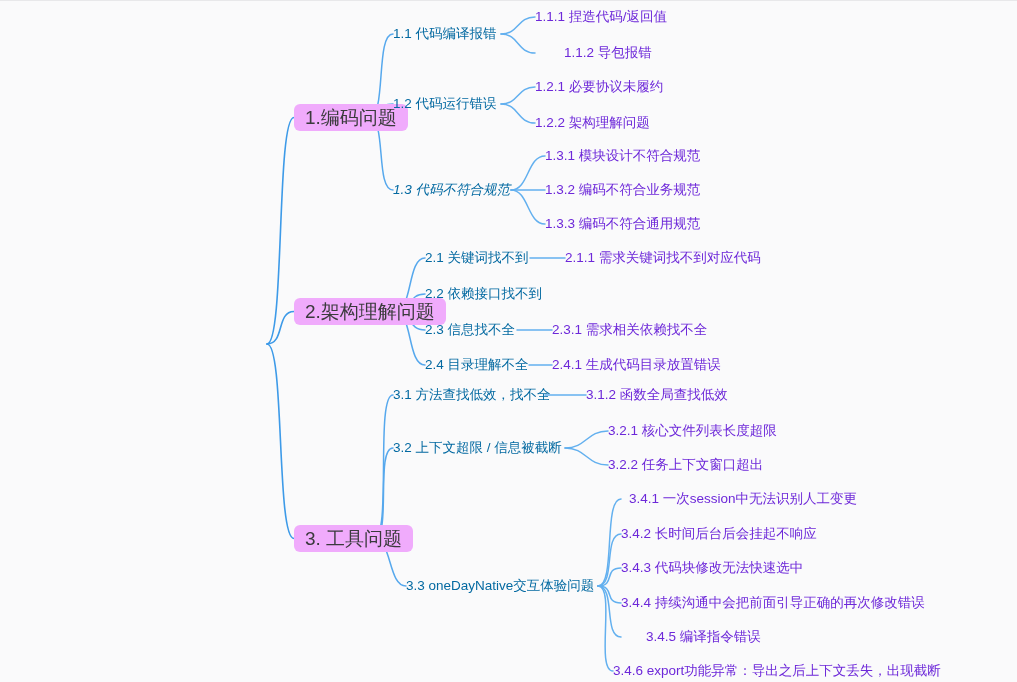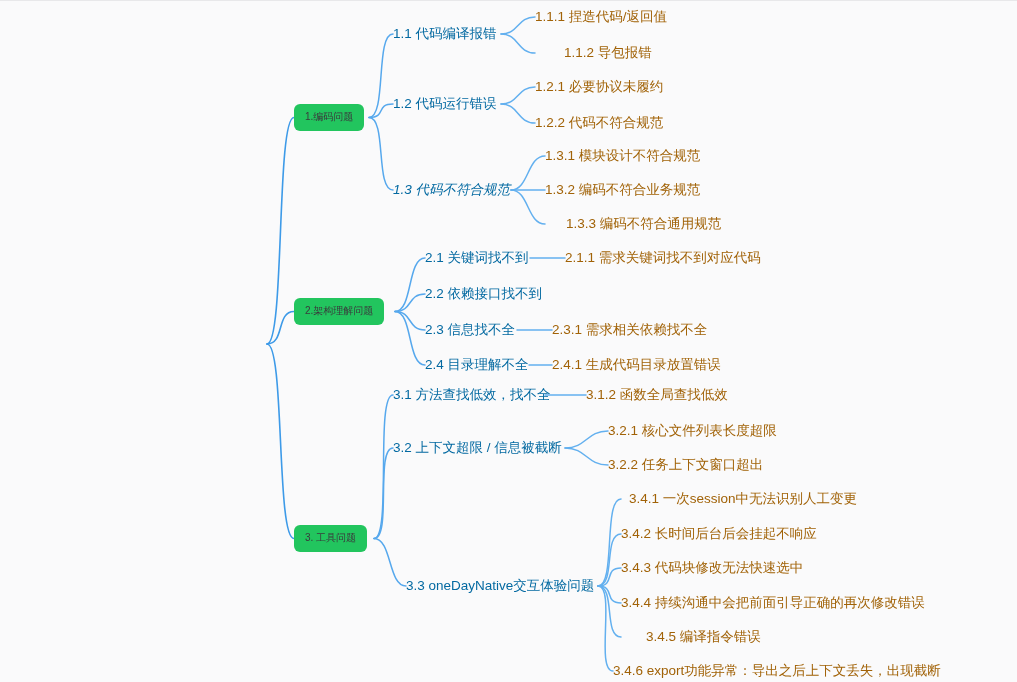--- a/index.html
+++ b/index.html
@@ -29,33 +29,33 @@
   }
   .node {
     position: absolute;
     white-space: nowrap;
     box-sizing: border-box;
     line-height: 1;
     display: flex;
     align-items: center;
   }
   .node-l2 {
-    background: #22c55e;
+    background: #f0abfc;
     color: #3a3a3c;
     border-radius: 6px;
     padding: 7px 11px 8px 11px;
-    font-size: 10px;
+    font-size: 19px;
   }
   .node-l3 {
     color: #0369a1;
     font-size: 13.5px;
     padding: 1px 0;
   }
   .node-l4 {
-    color: #a16207;
+    color: #6d28d9;
     font-size: 13.5px;
     padding: 1px 0;
   }
 </style>
 </head>
 <body>
 
 <div id="canvas">
   <svg id="edges" viewBox="0 0 1017 682" xmlns="http://www.w3.org/2000/svg">
       <path d="M 267 343 C 285 343, 276 116.5, 294 116.5" fill="none" stroke="#3d9ae8" stroke-width="1.6" stroke-linecap="round"></path>
@@ -91,25 +91,25 @@
       <path d="M 598 585 C 616 585, 603 636, 621 636" fill="none" stroke="#63b0ef" stroke-width="1.5" stroke-linecap="round"></path>
       <path d="M 598 585 C 616 585, 595 670, 613 670" fill="none" stroke="#63b0ef" stroke-width="1.5" stroke-linecap="round"></path>
     </svg>
   <div id="nodes">
       <div class="node node-l2" style="left: 294px; top: 103px; height: 27px;">1.编码问题</div>
       <div class="node node-l3" style="left: 393px; top: 24px; height: 18px;">1.1 代码编译报错</div>
       <div class="node node-l4" style="left: 535px; top: 7px; height: 18px;">1.1.1 捏造代码/返回值</div>
       <div class="node node-l4" style="left: 535px; top: 43px; height: 18px; margin-left: 29px;">1.1.2 导包报错</div>
       <div class="node node-l3" style="left: 393px; top: 94px; height: 18px;">1.2 代码运行错误</div>
       <div class="node node-l4" style="left: 535px; top: 77px; height: 18px;">1.2.1 必要协议未履约</div>
-      <div class="node node-l4" style="left: 535px; top: 113px; height: 18px;">1.2.2 代码不符合规范</div>
+      <div class="node node-l4" style="left: 535px; top: 113px; height: 18px;">1.2.2 架构理解问题</div>
       <div class="node node-l3" style="left: 393px; top: 180px; height: 18px; font-style: italic;">1.3 代码不符合规范</div>
       <div class="node node-l4" style="left: 545px; top: 146px; height: 18px;">1.3.1 模块设计不符合规范</div>
       <div class="node node-l4" style="left: 545px; top: 180px; height: 18px;">1.3.2 编码不符合业务规范</div>
-      <div class="node node-l4" style="left: 566px; top: 214px; height: 18px;">1.3.3 编码不符合通用规范</div>
+      <div class="node node-l4" style="left: 545px; top: 214px; height: 18px;">1.3.3 编码不符合通用规范</div>
       <div class="node node-l2" style="left: 294px; top: 297px; height: 27px;">2.架构理解问题</div>
       <div class="node node-l3" style="left: 425px; top: 248px; height: 18px;">2.1 关键词找不到</div>
       <div class="node node-l4" style="left: 565px; top: 248px; height: 18px;">2.1.1 需求关键词找不到对应代码</div>
       <div class="node node-l3" style="left: 425px; top: 284px; height: 18px;">2.2 依赖接口找不到</div>
       <div class="node node-l3" style="left: 425px; top: 320px; height: 18px;">2.3 信息找不全</div>
       <div class="node node-l4" style="left: 552px; top: 320px; height: 18px;">2.3.1 需求相关依赖找不全</div>
       <div class="node node-l3" style="left: 425px; top: 355px; height: 18px;">2.4 目录理解不全</div>
       <div class="node node-l4" style="left: 552px; top: 355px; height: 18px;">2.4.1 生成代码目录放置错误</div>
       <div class="node node-l2" style="left: 294px; top: 524px; height: 27px;">3. 工具问题</div>
       <div class="node node-l3" style="left: 393px; top: 385px; height: 18px;">3.1 方法查找低效，找不全</div>

